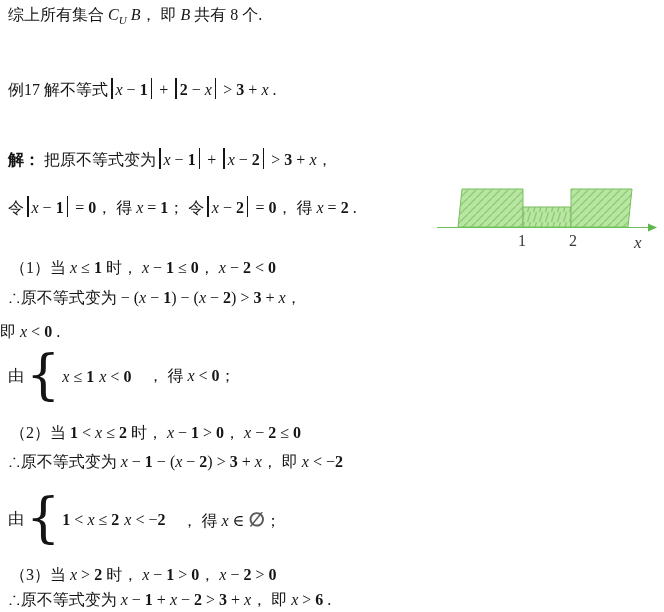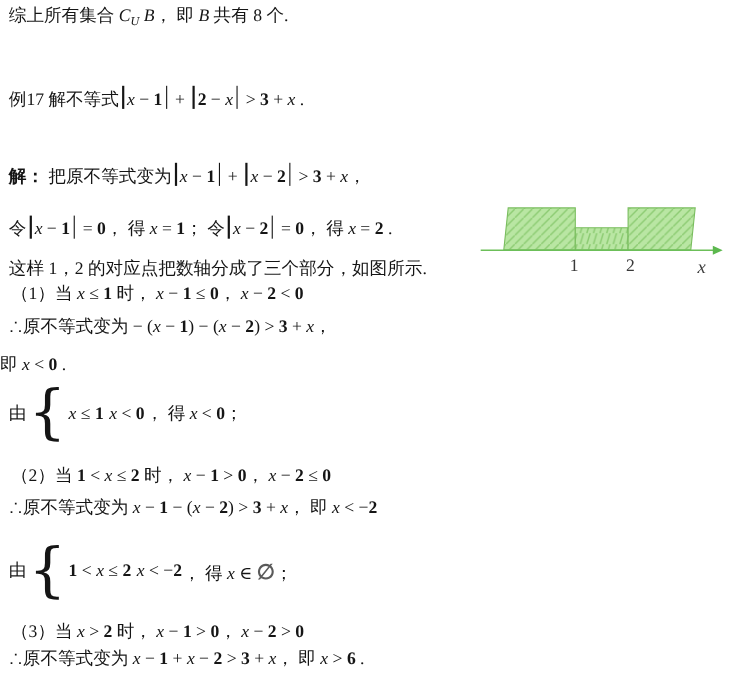--- a/index.html
+++ b/index.html
@@ -15,36 +15,35 @@
   .r-i{font-style:italic;}
   .r-n{font-weight:bold;}
   .r-o{}
   .r-sub{font-style:italic;font-size:11px;vertical-align:-4px;}
   .r-bar{display:inline-block;width:1.5px;height:21px;background:#151515;vertical-align:-4px;margin:0 3px;}
   .r-es{font-weight:bold;color:#5a5a5a;font-size:19px;}
   
   .sys{position:absolute;display:flex;align-items:center;font-size:16px;white-space:nowrap;}
   .sys .brace{font-size:54px;line-height:.85;font-family:"DejaVu Serif","Liberation Serif",serif;font-weight:400;margin:0 2px 4px 2px;}
   .sys .col{display:flex;flex-direction:row;gap:5px;}
-  .sys .suffix{margin-left:1px;}
+  .sys .suffix{margin-left:16px;}
   
   .figure{position:absolute;left:436px;top:182px;width:228px;height:72px;}
   .figure text{font-family:"Liberation Serif","DejaVu Serif",serif;font-size:16px;}
   .figure .axis-label{font-style:italic;font-size:17px;}
 </style>
 </head>
 <body>
 
 <div class="page">
 
   <div class="line" style="left:8px;top:4px"><span class="r-cn">综上所有集合 </span><span class="r-i">C</span><span class="r-sub">U</span><span class="r-i"> B</span><span class="r-cn">， 即 </span><span class="r-i">B</span><span class="r-cn"> 共有 8 个.</span></div>
   <div class="line" style="left:8px;top:78px"><span class="r-cn">例17 解不等式</span><span class="r-bar"></span><span class="r-i">x</span><span class="r-o"> − </span><span class="r-n">1</span><span class="r-bar"></span><span class="r-o"> + </span><span class="r-bar"></span><span class="r-n">2</span><span class="r-o"> − </span><span class="r-i">x</span><span class="r-bar"></span><span class="r-o"> &gt; </span><span class="r-n">3</span><span class="r-o"> + </span><span class="r-i">x</span><span class="r-o"> .</span></div>
   <div class="line" style="left:8px;top:148px"><span class="r-b">解：</span><span class="r-cn"> 把原不等式变为</span><span class="r-bar"></span><span class="r-i">x</span><span class="r-o"> − </span><span class="r-n">1</span><span class="r-bar"></span><span class="r-o"> + </span><span class="r-bar"></span><span class="r-i">x</span><span class="r-o"> − </span><span class="r-n">2</span><span class="r-bar"></span><span class="r-o"> &gt; </span><span class="r-n">3</span><span class="r-o"> + </span><span class="r-i">x</span><span class="r-cn">，</span></div>
   <div class="line" style="left:8px;top:196px"><span class="r-cn">令</span><span class="r-bar"></span><span class="r-i">x</span><span class="r-o"> − </span><span class="r-n">1</span><span class="r-bar"></span><span class="r-o"> = </span><span class="r-n">0</span><span class="r-cn">， 得 </span><span class="r-i">x</span><span class="r-o"> = </span><span class="r-n">1</span><span class="r-cn">； 令</span><span class="r-bar"></span><span class="r-i">x</span><span class="r-o"> − </span><span class="r-n">2</span><span class="r-bar"></span><span class="r-o"> = </span><span class="r-n">0</span><span class="r-cn">， 得 </span><span class="r-i">x</span><span class="r-o"> = </span><span class="r-n">2</span><span class="r-o"> .</span></div>
-  <div class="line" style="left:8px;top:234px"><span class="r-cn">这样 1，2 的对应点把数轴分成了三个部分，如图所示.</span></div>
   <div class="line" style="left:10px;top:257px"><span class="r-cn">（1）当 </span><span class="r-i">x</span><span class="r-o"> ≤ </span><span class="r-n">1</span><span class="r-cn"> 时，  </span><span class="r-i">x</span><span class="r-o"> − </span><span class="r-n">1</span><span class="r-o"> ≤ </span><span class="r-n">0</span><span class="r-cn">，  </span><span class="r-i">x</span><span class="r-o"> − </span><span class="r-n">2</span><span class="r-o"> &lt; </span><span class="r-n">0</span></div>
   <div class="line" style="left:8px;top:287px"><span class="r-cn">∴原不等式变为 </span><span class="r-o">− (</span><span class="r-i">x</span><span class="r-o"> − </span><span class="r-n">1</span><span class="r-o">) − (</span><span class="r-i">x</span><span class="r-o"> − </span><span class="r-n">2</span><span class="r-o">) &gt; </span><span class="r-n">3</span><span class="r-o"> + </span><span class="r-i">x</span><span class="r-cn">，</span></div>
   <div class="line" style="left:0;top:321px"><span class="r-cn">即 </span><span class="r-i">x</span><span class="r-o"> &lt; </span><span class="r-n">0</span><span class="r-o"> .</span></div>
 
   <div class="sys" style="left:8px;top:352px">
     <span>由</span>
     <span class="brace">{</span>
     <div class="col">
       <div class="row"><span class="r-i">x</span><span class="r-o"> ≤ </span><span class="r-n">1</span></div>
       <div class="row"><span class="r-i">x</span><span class="r-o"> &lt; </span><span class="r-n">0</span></div>

